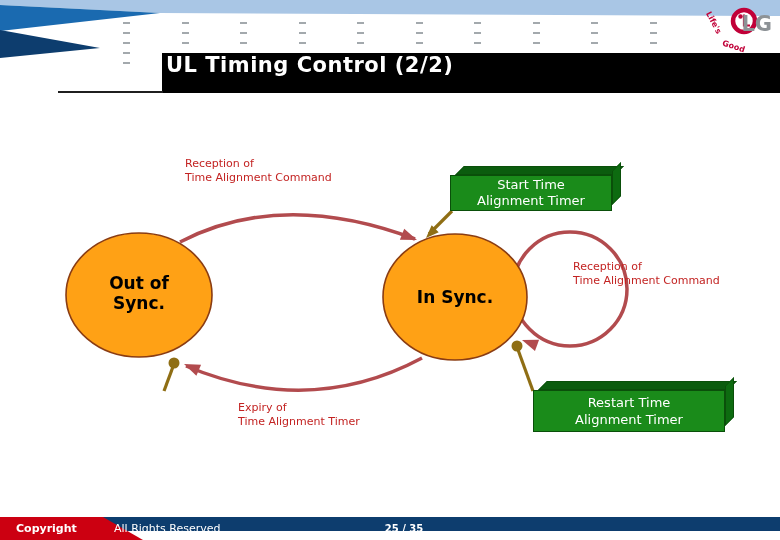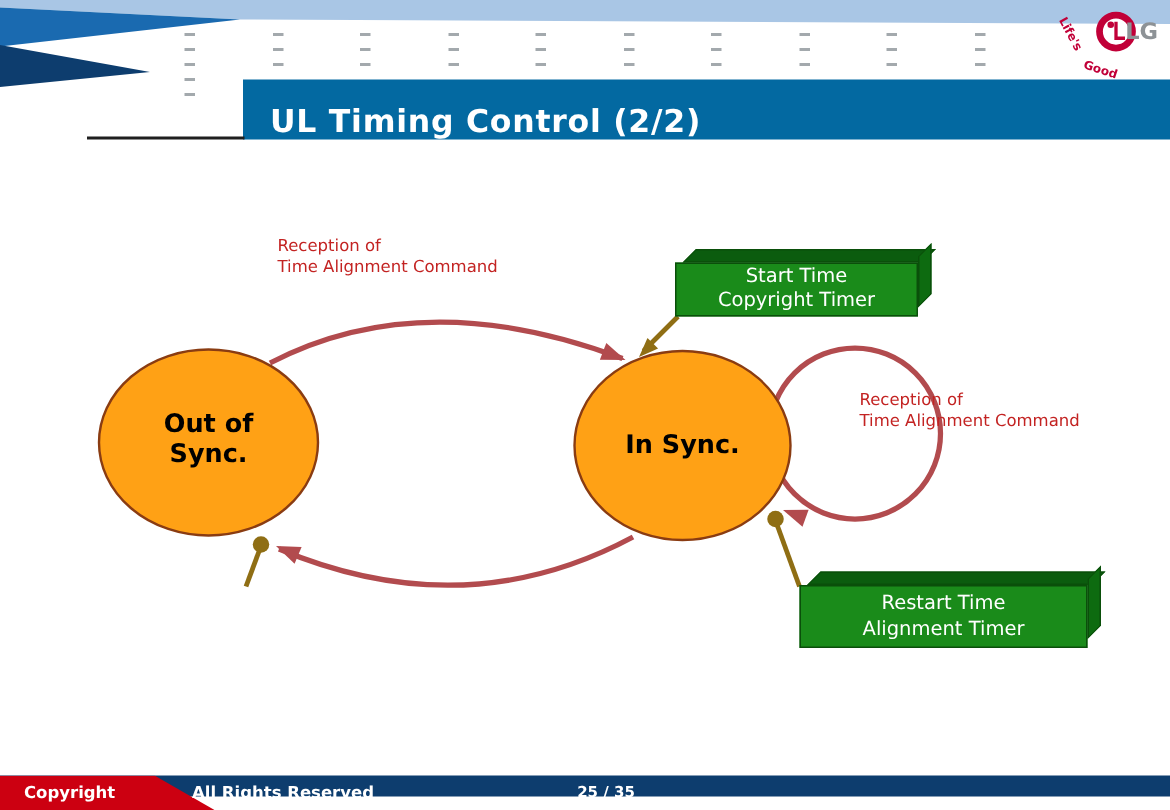--- a/index.html
+++ b/index.html
@@ -7,28 +7,28 @@
     position:relative; width:780px; height:540px; background:#ffffff;
     overflow:hidden; font-family:"DejaVu Sans","Liberation Sans",sans-serif;
     margin:0 auto;
   }
   svg{position:absolute;left:0;top:0;}
   
   .hdr-svg{z-index:1;}
   .dash{position:absolute;width:7px;height:2px;background:#a3a9ad;z-index:2;}
   .title-bar{
     position:absolute;left:162px;top:53px;width:618px;height:40px;
-    background:#0369a1;color:#fff;display:flex;align-items:flex-end;
-    padding-left:18px;box-sizing:border-box;z-index:3;
+    background:#000000;color:#fff;display:flex;align-items:flex-start;
+    padding-left:4px;box-sizing:border-box;z-index:3;
   }
   .title-bar .t{font-size:21px;font-weight:bold;letter-spacing:0.5px;}
   .title-underline{position:absolute;left:58px;top:91px;width:105px;height:2px;background:#1f1f1f;z-index:4;}
   
   .logo{position:absolute;right:6px;top:4px;width:76px;height:46px;z-index:5;}
-  .logo .lgtxt{position:absolute;right:2px;top:8px;font-size:15px;font-weight:bold;color:#8d9296;}
+  .logo .lgtxt{position:absolute;right:2px;top:8px;font-size:21px;font-weight:bold;color:#8d9296;}
   .logo .lifes{position:absolute;left:14px;top:6px;font-size:8px;font-weight:bold;color:#c10038;transform:rotate(62deg);transform-origin:left top;}
   .logo .good{position:absolute;left:24px;top:38px;font-size:8px;font-weight:bold;color:#c10038;transform:rotate(18deg);}
   
   .dgm-svg{z-index:6;}
   .state-label{
     position:absolute;color:#000;font-weight:bold;font-size:17px;line-height:20px;
     text-align:center;white-space:pre-line;z-index:8;
   }
   .red-label{
     position:absolute;color:#c32322;font-weight:normal;font-size:11px;line-height:13.5px;
@@ -53,21 +53,21 @@
   .box-restart{left:533px;top:390px;width:192px;height:42px;font-size:13px;line-height:17px;}
   .box-release{left:30px;top:391px;width:156px;height:72px;font-size:12.5px;line-height:16px;}
   
   .footer{position:absolute;left:0;top:517px;width:780px;height:14px;background:#0d3d6e;z-index:10;color:#fff;}
   .footer .red-wedge{
     position:absolute;left:0;top:0;width:150px;height:23px;background:#cc0011;
     clip-path:polygon(0 0,103px 0,143px 100%,0 100%);
     display:flex;align-items:center;
   }
   .footer .copyright{padding-left:16px;font-size:11px;font-weight:bold;}
-  .footer .rights{position:absolute;left:114px;top:0;height:23px;display:flex;align-items:center;font-size:11px;font-weight:bold;margin-left:14px;}
+  .footer .rights{position:absolute;left:114px;top:0;height:23px;display:flex;align-items:center;font-size:11px;font-weight:normal;}
   .footer .page{position:absolute;left:50%;transform:translateX(-50%);top:0;height:23px;display:flex;align-items:center;font-size:10px;font-weight:bold;margin-left:14px;}
   .footer .team{position:absolute;right:8px;top:0;height:23px;display:flex;align-items:center;font-size:11px;font-weight:bold;}
 </style>
 </head>
 <body>
 
 <div class="slide">
 
   <svg class="hdr-svg" width="780" height="100" viewBox="0 0 780 100">
     <polygon points="0,0 780,0 780,16 160,13 0,5" fill="#a9c6e5"></polygon>
@@ -152,23 +152,25 @@
   </svg>
 
   <div class="state-label" style="left:69px;top:273px;width:140px;">Out of
 Sync.</div>
   <div class="state-label" style="left:385px;top:287px;width:140px;">In Sync.</div>
 
   <div class="red-label" style="left:185px;top:157px;">Reception of
 Time Alignment Command</div>
   <div class="red-label" style="left:573px;top:260px;">Reception of
 Time Alignment Command</div>
+  <div class="red-label" style="left:238px;top:401px;">Expiry of
+Time Alignment Timer</div>
 
   <div class="box3d box-start">Start Time
-Copyright Timer</div>
+Alignment Timer</div>
   <div class="box3d box-restart">Restart Time
 Alignment Timer</div>
 
   <div class="footer">
     <div class="red-wedge">
       <span class="copyright">Copyright</span>
     </div>
     <span class="rights">All Rights Reserved</span>
     <span class="page">25 / 35</span>
   </div>

